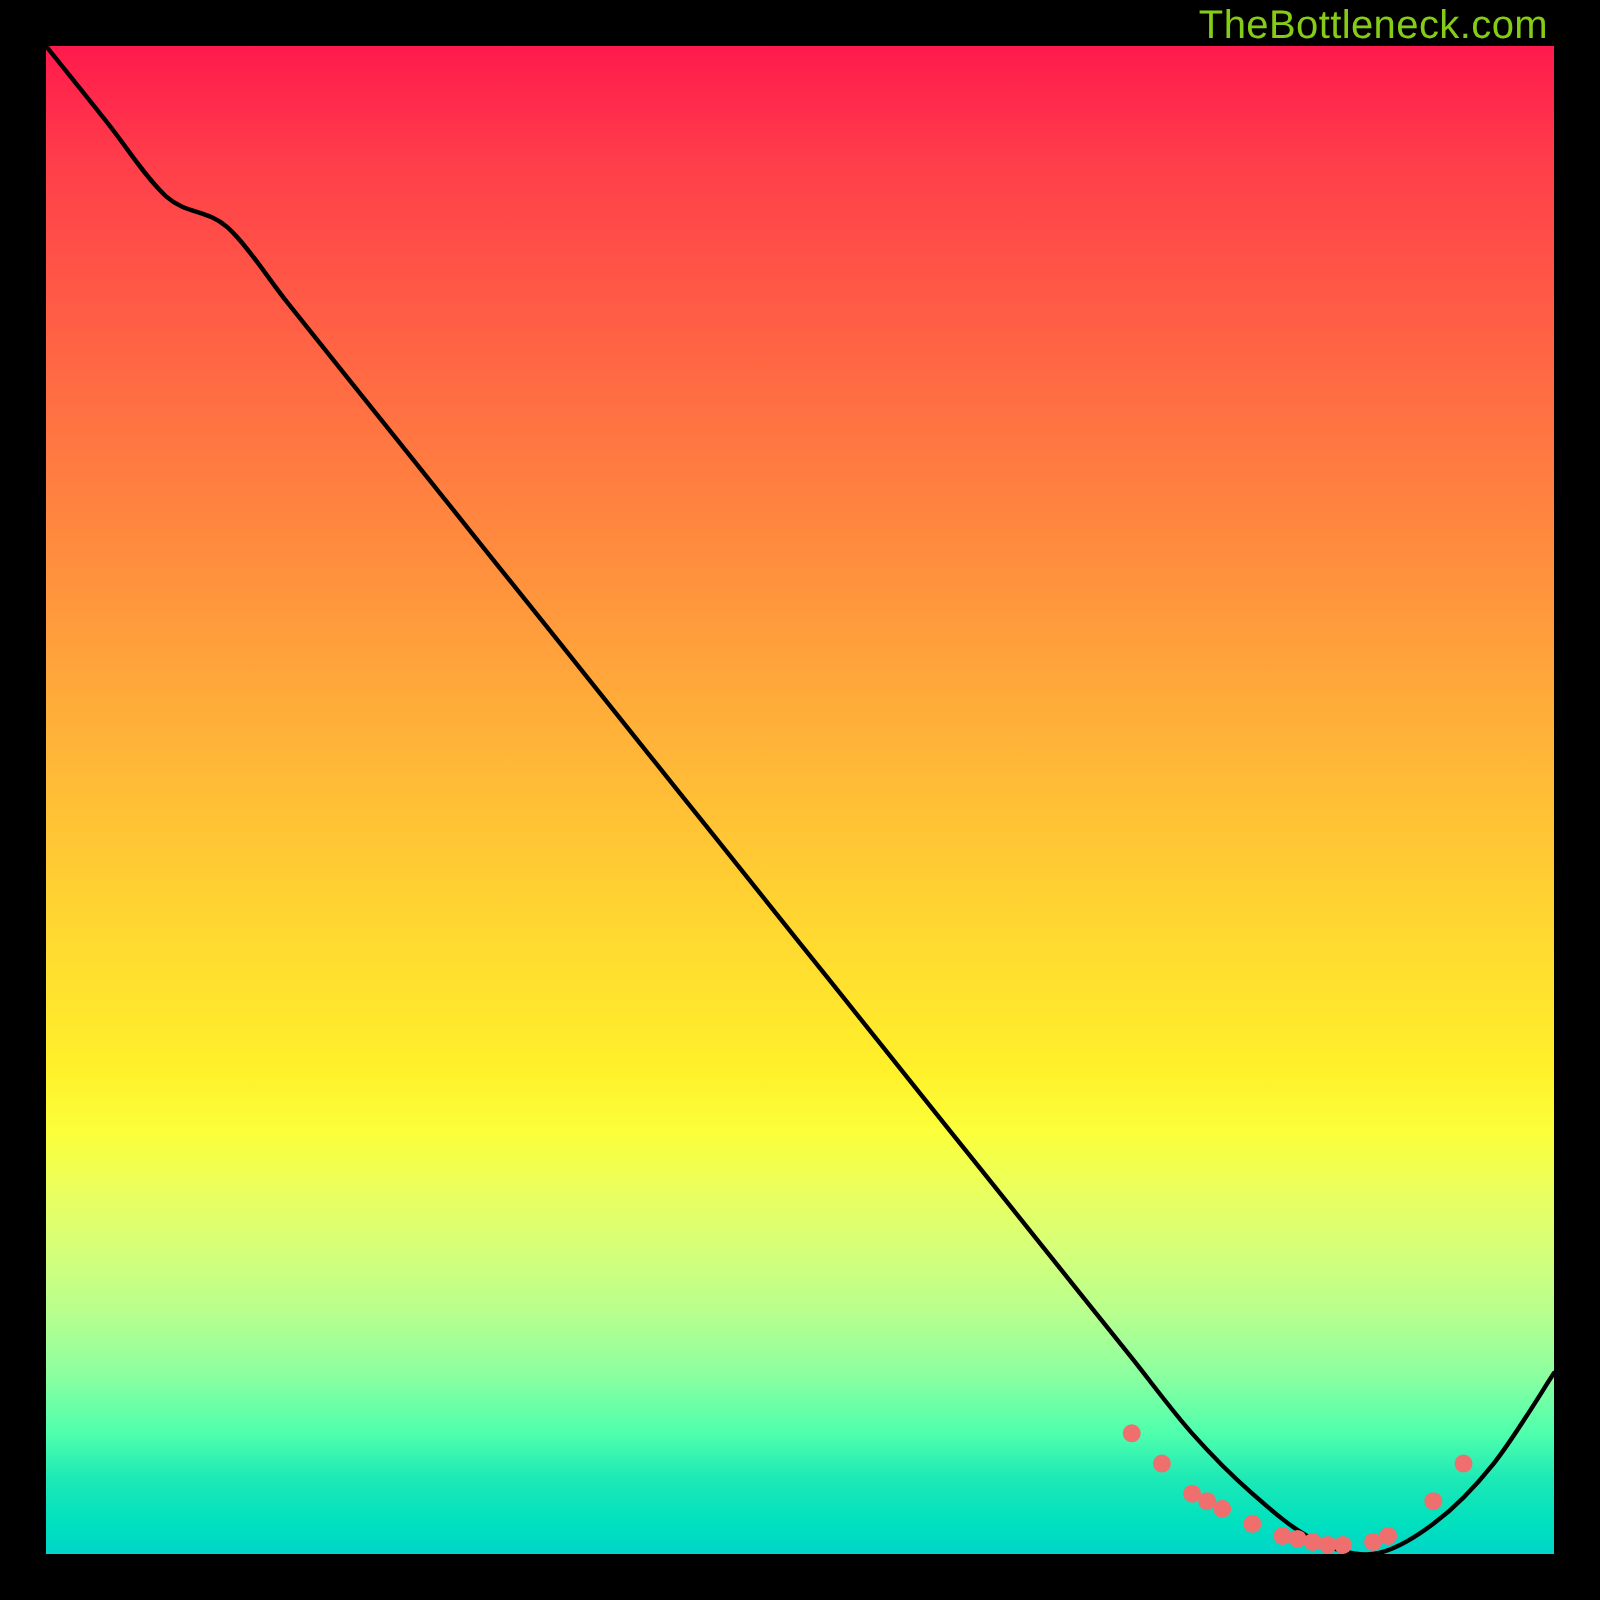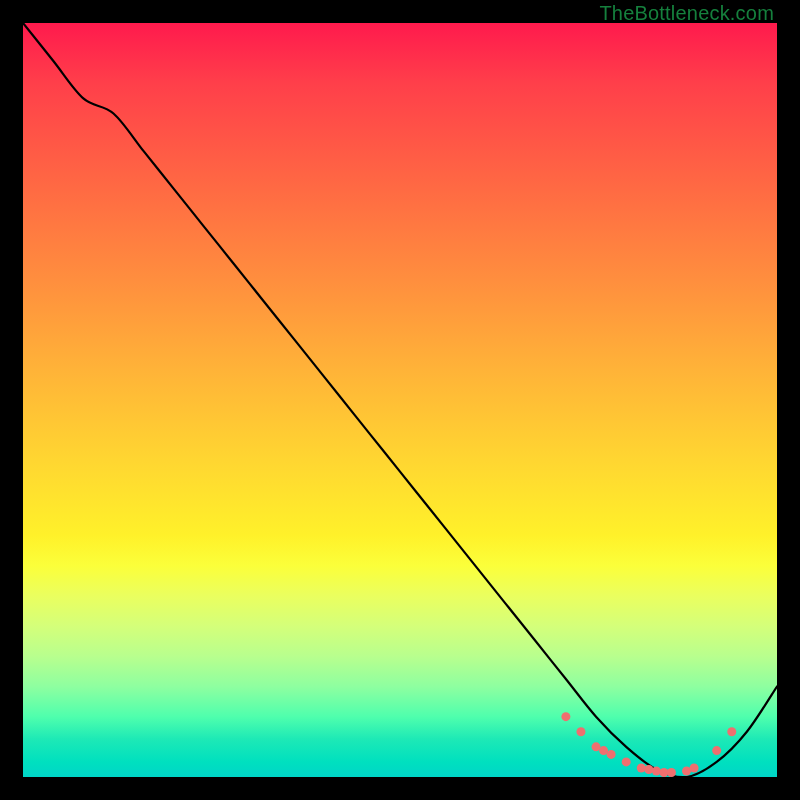--- a/index.html
+++ b/index.html
@@ -45,21 +45,21 @@
       #4fffad 92%,
       #1de9b6 95%,
       #00e0bf 98%,
       #00d5c8 100%
     );
   }
   .credit {
     position: absolute;
     top: 2px;
     right: 26px;
-    color: #15803d;
+    color: #84cc16;
     font-size: 20px;
     letter-spacing: 0.2px;
     user-select: none;
   }
   svg.curve {
     position: absolute;
     inset: 0;
     width: 754px;
     height: 754px;
   }

